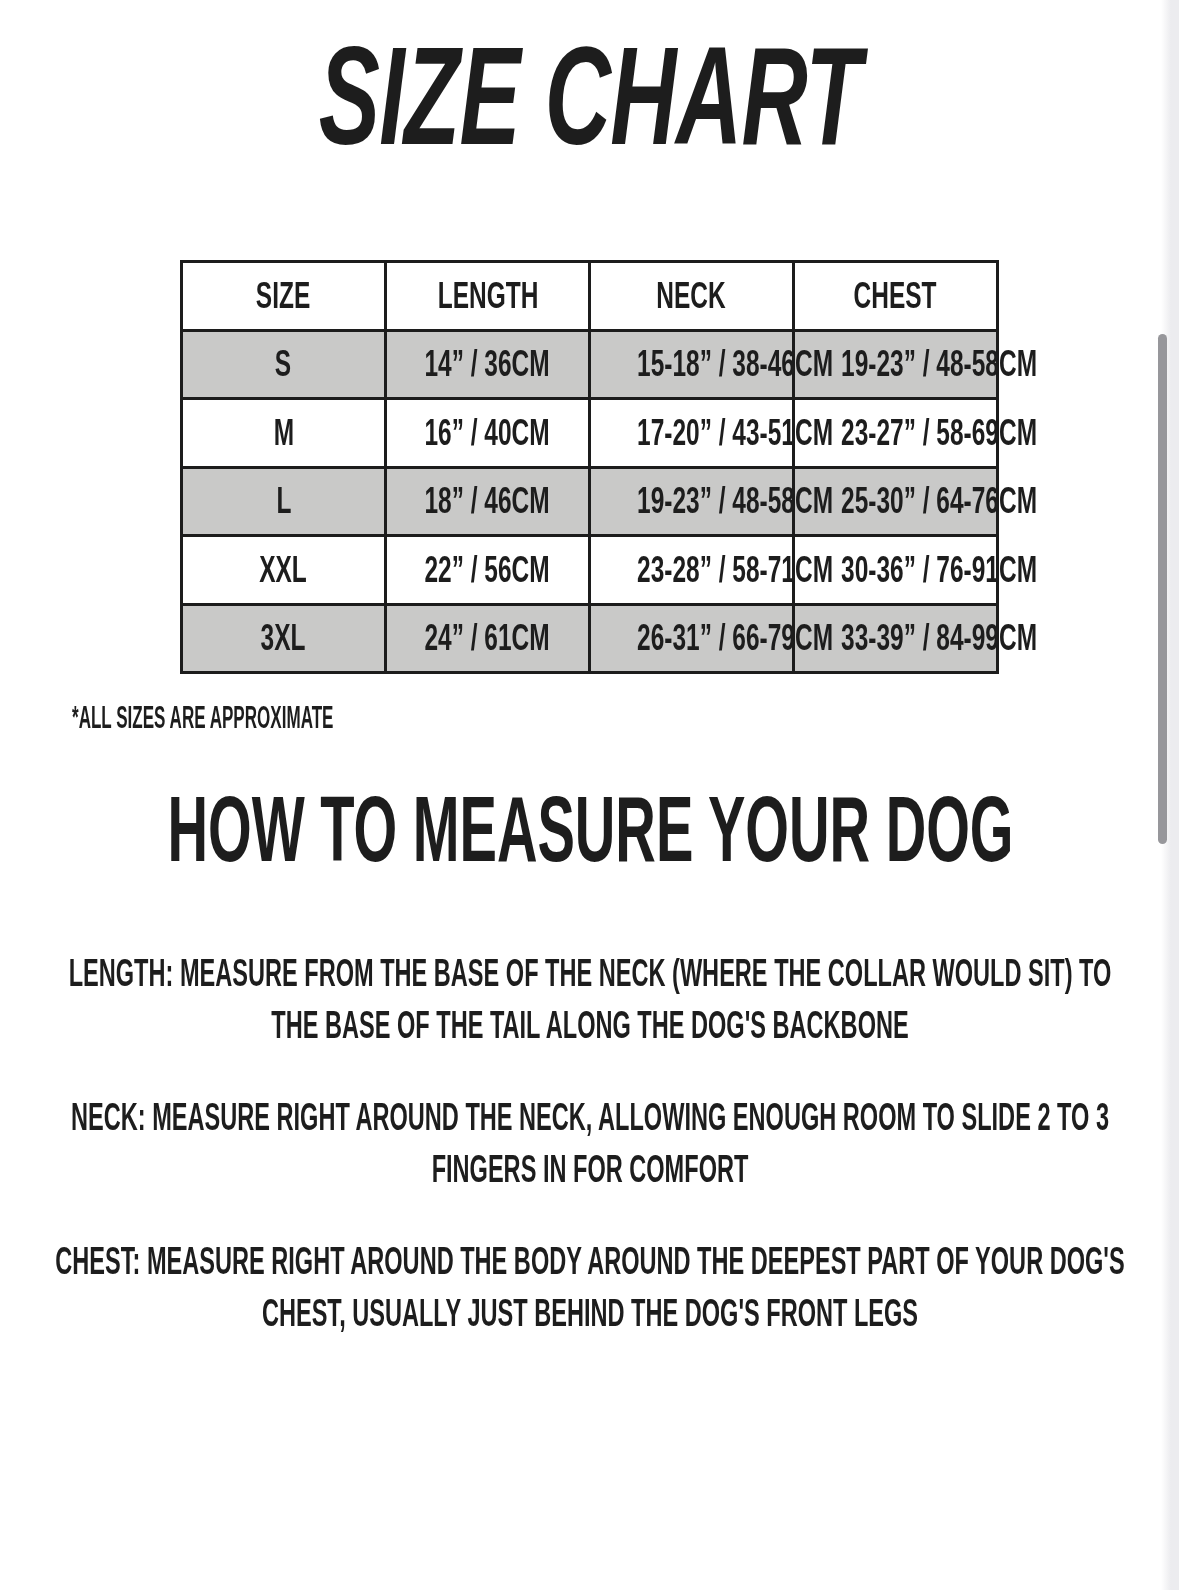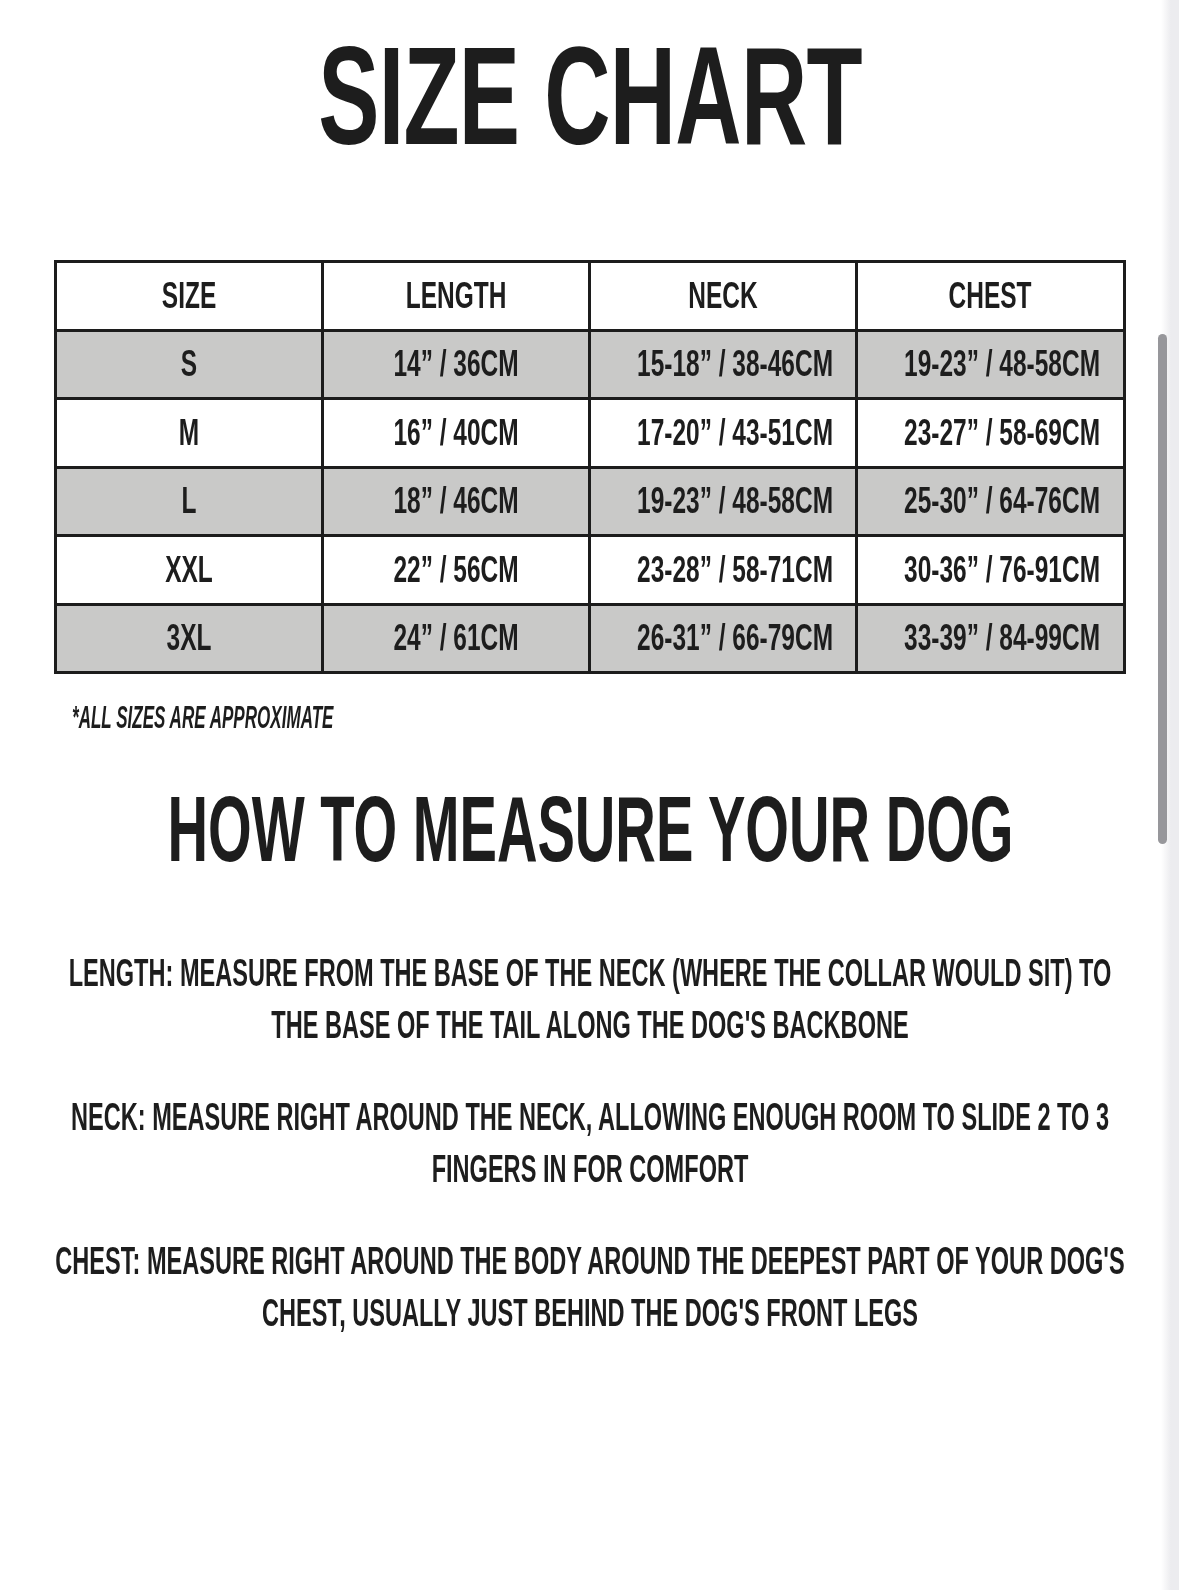--- a/index.html
+++ b/index.html
@@ -18,33 +18,33 @@
     position: relative;
     overflow: hidden;
     background: var(--background);
     color: var(--text);
     font-family: "Liberation Sans", sans-serif;
     font-weight: bold;
   }
   .cond { display: inline-block; white-space: nowrap; }
 
   
-  .title-wrap { margin: 26px 0 0; display: flex; justify-content: center; }
+  .title-wrap { margin: 26px 0 0; display: flex; justify-content: center; font-style: italic; }
   .title-text {
     font-size: 140px;
     line-height: 140px;
     letter-spacing: -1px;
     transform: scaleX(0.655);
     transform-origin: center center;
   }
 
   
   .size-table {
     border-collapse: collapse;
-    width: 1072px;
+    width: 819px;
     margin: 94px auto 0;
     table-layout: fixed;
   }
   .size-table th, .size-table td {
     border: 3px solid var(--table-border);
     height: 68.5px;
     padding: 0;
     text-align: center;
     vertical-align: middle;
     background: #ffffff;
@@ -52,21 +52,21 @@
   .size-table tbody tr:nth-child(odd) td { background: var(--row-alt); }
   .cell-text {
     display: inline-block;
     font-size: 36px;
     white-space: nowrap;
     transform: scaleX(0.68);
     transform-origin: center center;
   }
 
   
-  .footnote { margin: 26px 16px 0 72px; line-height: 36px; font-style: italic; }
+  .footnote { margin: 26px 16px 0 72px; line-height: 36px; }
   .footnote-text {
     font-size: 31px;
     transform: scaleX(0.55);
     transform-origin: left center;
   }
 
   
   .h2-wrap { width: 1500px; margin: 42px 0 0 -160px; text-align: center; }
   .h2-text {
     font-size: 92px;

